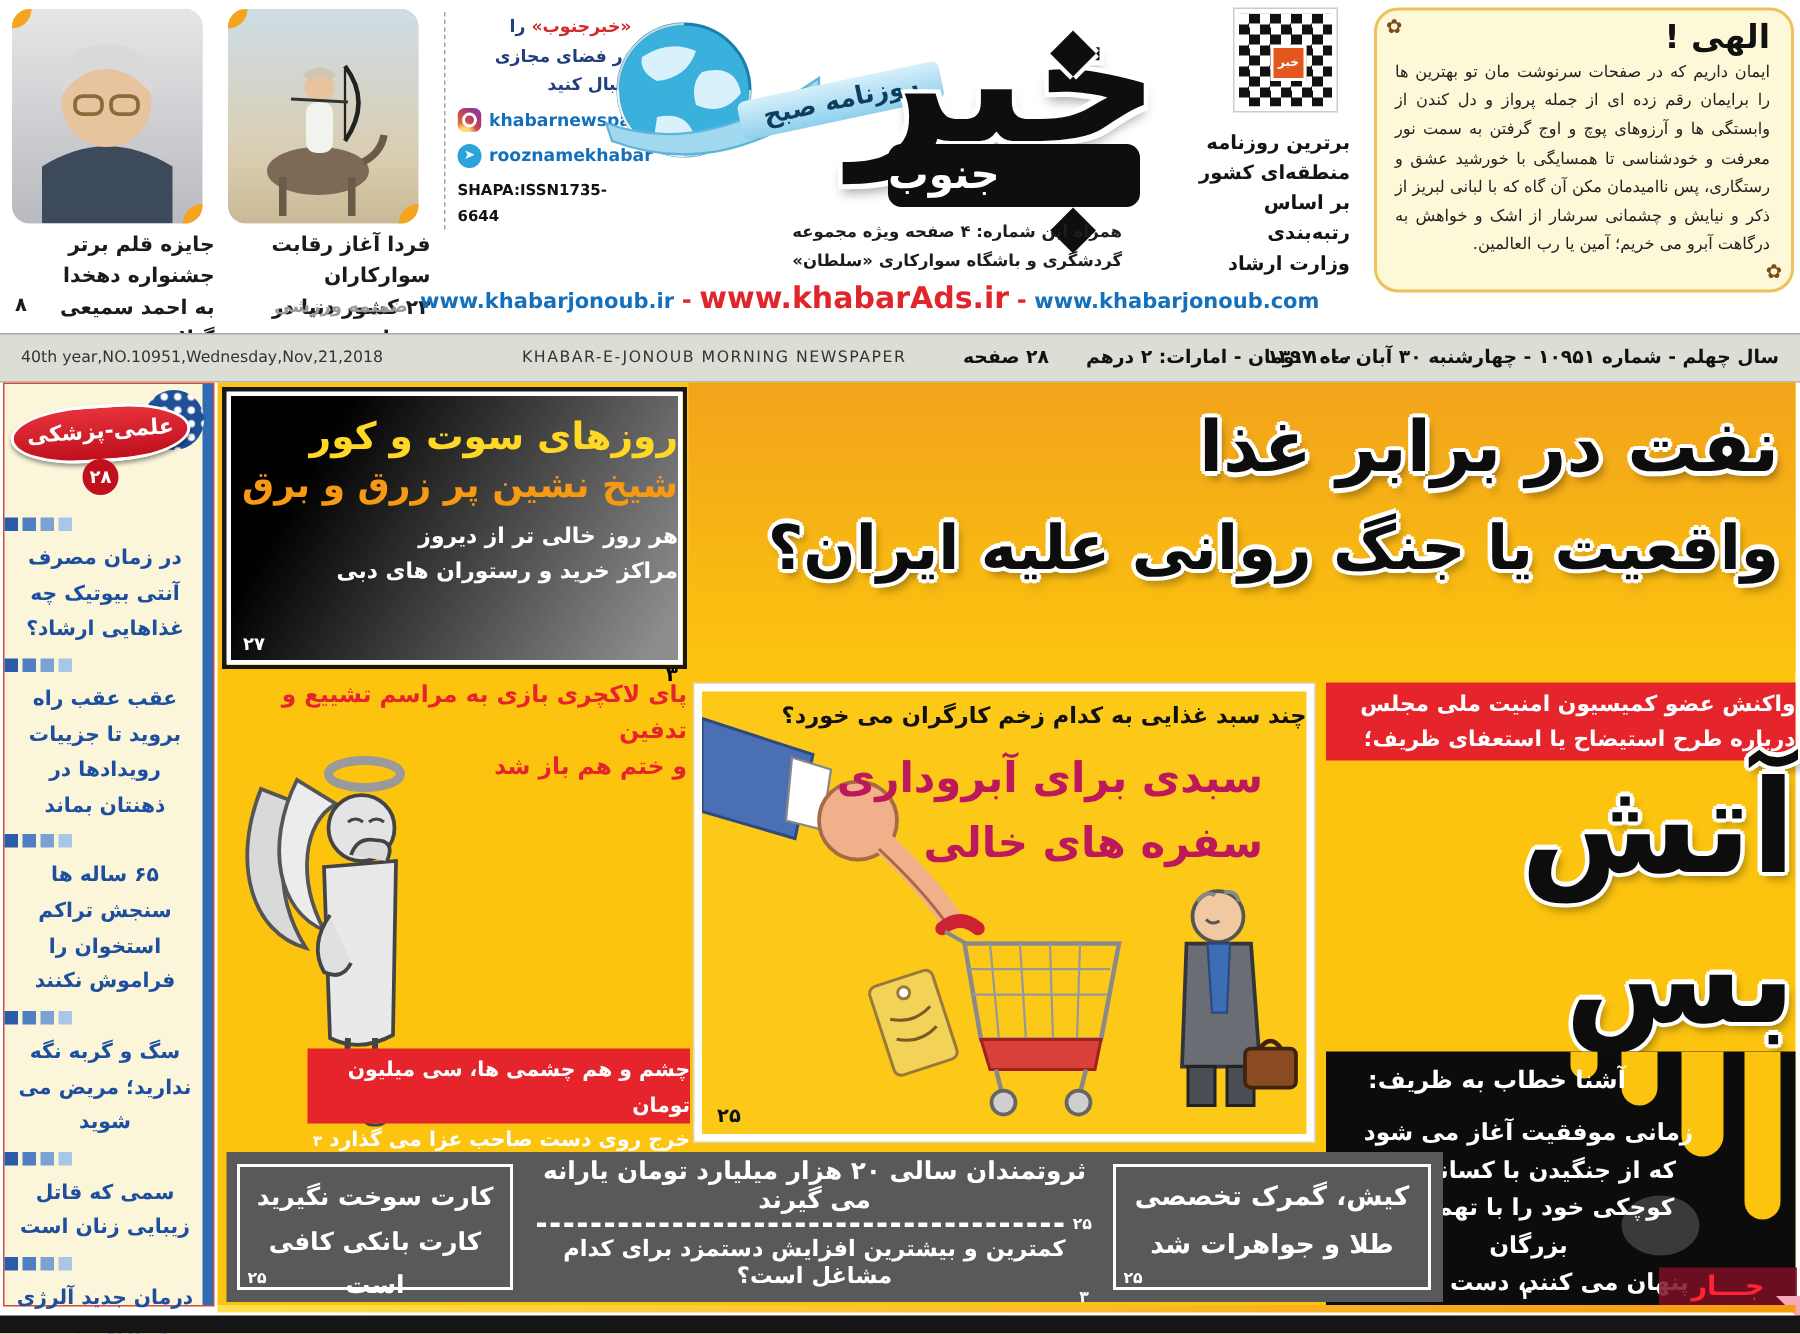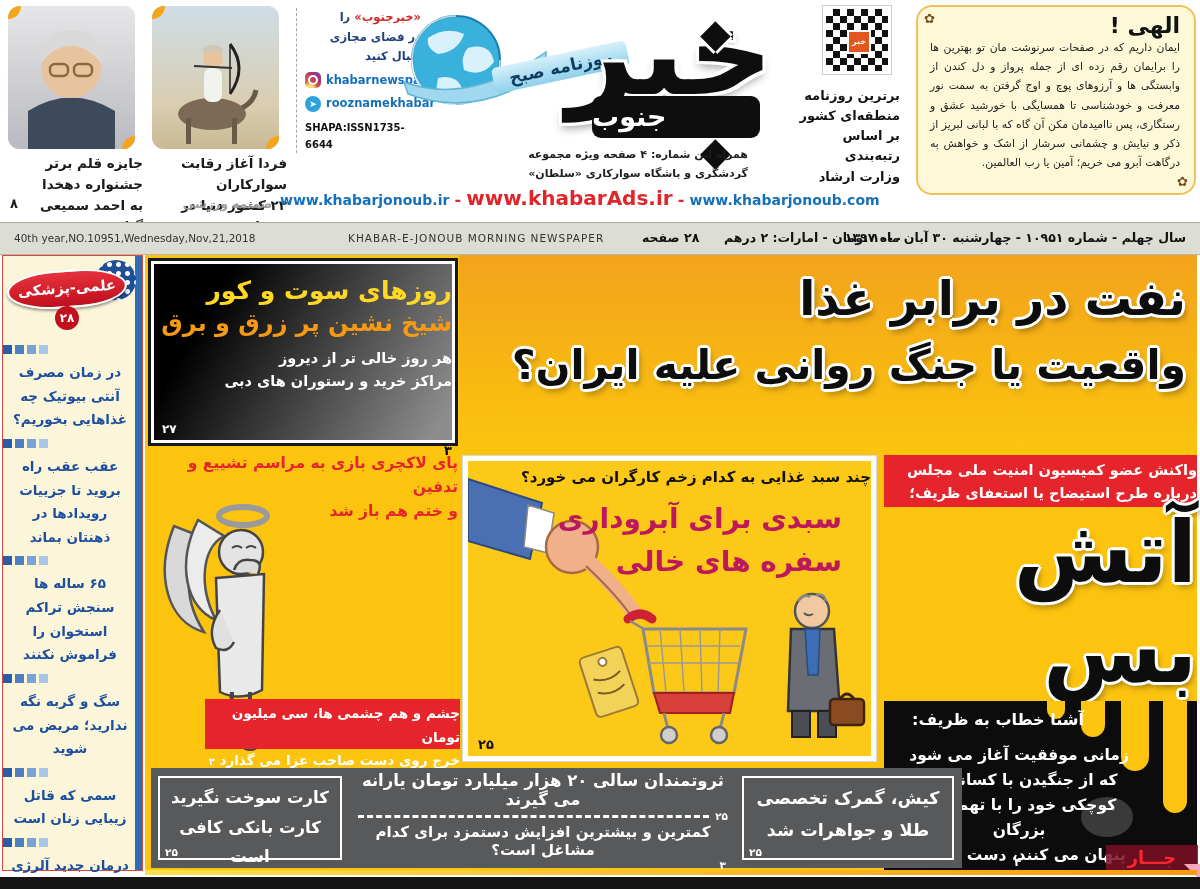--- a/index.html
+++ b/index.html
@@ -285,21 +285,21 @@
     <div id="badge-circle"></div>
     <div id="badge">علمی-پزشکی</div>
     <div id="badge-page">۲۸</div>
     <div style="position:absolute;left:0;top:82px;width:134px;">
       <div class="sq-row">
           <i class="sq1"></i>
           <i class="sq2"></i>
           <i class="sq3"></i>
           <i class="sq4"></i>
         </div>
-      <div class="side-item">در زمان مصرف آنتی بیوتیک چه غذاهایی بخوریم؟</div>
+      <div class="side-item">در زمان مصرف آنتی بیوتیک چه غذاهایی ارشاد؟</div>
       <div class="sq-row">
           <i class="sq1"></i>
           <i class="sq2"></i>
           <i class="sq3"></i>
           <i class="sq4"></i>
         </div>
       <div class="side-item">عقب عقب راه بروید تا جزییات رویدادها در ذهنتان بماند</div>
       <div class="sq-row">
           <i class="sq1"></i>
           <i class="sq2"></i>

